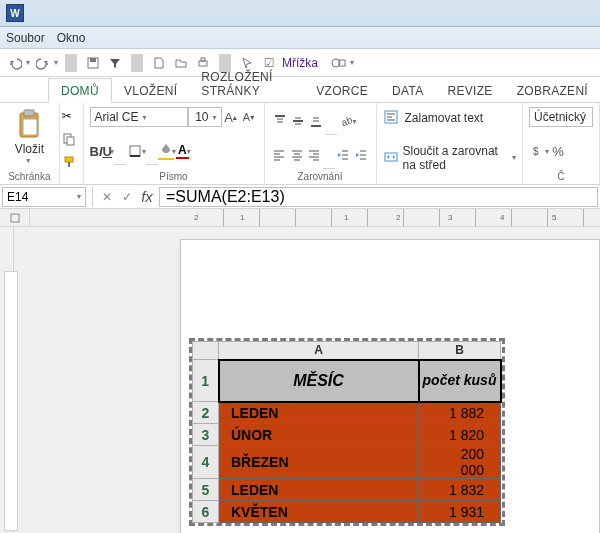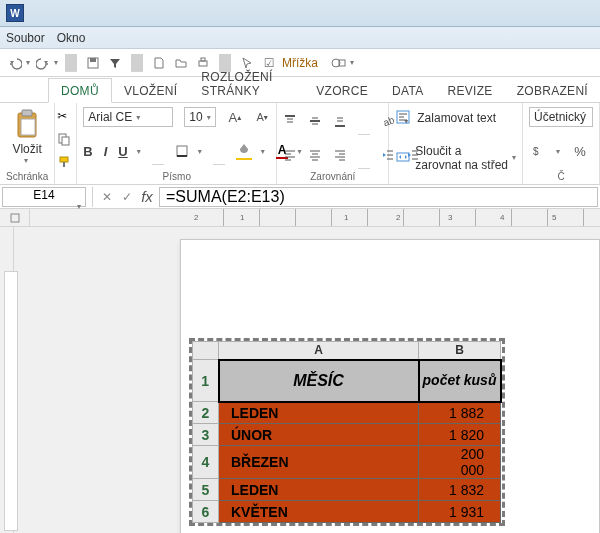--- a/index.html
+++ b/index.html
@@ -21,21 +21,21 @@
 
   
   .ribbon-tabs { height: 26px; background: #fff; display: flex; align-items: end; padding-left: 48px; gap: 0; border-bottom: 1px solid #d4d4d4; }
   .ribbon-tabs .tab { padding: 5px 12px 4px; font-size: 12px; color: #444; letter-spacing: .3px; cursor: default; }
   .ribbon-tabs .tab.active { color: #217346; border: 1px solid #d4d4d4; border-bottom: 1px solid #fff; background: #fff; margin-bottom: -1px; }
 
   
   .ribbon { height: 82px; background: #fff; border-bottom: 1px solid #d4d4d4; display: flex; }
   .group { border-right: 1px solid #e0e0e0; padding: 4px 6px 2px; display: flex; flex-direction: column; justify-content: space-between; }
   .group-label { text-align: center; font-size: 10px; color: #666; padding-top: 2px; }
-  .row { display: flex; align-items: center; gap: 11px; }
+  .row { display: flex; align-items: center; gap: 0; }
   .row .ico { width: 18px; height: 18px; display: inline-flex; align-items: center; justify-content: center; color: #555; font-size: 13px; }
   .drop { font-size: 8px; color: #7a7a7a; margin-left: -2px; }
 
   
   .clipboard { width: 70px; }
   .clip-big { display: flex; flex-direction: column; align-items: center; margin-top: 2px; }
   .clip-svg { width: 30px; height: 32px; }
   .clip-label { font-size: 12px; color: #333; margin-top: 1px; }
 
   
@@ -51,21 +51,21 @@
   
   .wrapgrp { width: 176px; }
   .wrap-item { display: flex; align-items: center; gap: 4px; height: 22px; font-size: 12px; color: #333; }
   .wrap-item .ico { width: 18px; height: 18px; }
 
   
   .numgrp { flex: 1; }
 
   
   .formulabar { height: 24px; background: #fff; border-bottom: 1px solid #d4d4d4; display: flex; align-items: center; }
-  .namebox { width: 84px; height: 20px; border: 1px solid #c0c0c0; margin: 0 2px; display: flex; align-items: center; padding: 0 4px; font-size: 12px; flex-direction: column; }
+  .namebox { width: 84px; height: 20px; border: 1px solid #c0c0c0; margin: 0 2px; display: flex; align-items: center; padding: 0 4px; font-size: 12px; }
   .namebox .drop { margin-left: auto; }
   .fbar-sep { width: 1px; height: 20px; background: #d0d0d0; margin: 0 4px; }
   .fbar-btn { width: 20px; height: 20px; display: inline-flex; align-items: center; justify-content: center; color: #888; font-size: 12px; }
   .fx { font-style: italic; font-size: 15px; color: #555; }
   .formula-input { flex: 1; height: 20px; border: 1px solid #c0c0c0; margin: 0 2px; padding: 0 6px; font-size: 16px; display: flex; align-items: center; }
 
   
   .rulerbar { height: 18px; background: #f0f0f0; border-bottom: 1px solid #d4d4d4; display: flex; }
   .ruler-corner { width: 30px; border-right: 1px solid #d4d4d4; display: flex; align-items: center; justify-content: center; }
   .hruler { flex: 1; margin-left: 158px; position: relative; background: repeating-linear-gradient(to right, #f0f0f0 0, #f0f0f0 35px, #b0b0b0 35px, #b0b0b0 36px); display: flex; align-items: center; font-size: 8px; color: #666; }
@@ -154,21 +154,21 @@
         <rect x="5" y="2" width="4" height="3" fill="none" stroke="#777"></rect>
       </svg>
     </span>
   <span class="qat sep"></span>
   <span class="ico">
       <svg width="14" height="14" viewBox="0 0 14 14">
         <path d="M3 2l8 5-4 1-1 4z" fill="none" stroke="#777"></path>
       </svg>
     </span>
   <span class="ico">☑</span>
-  <span style="font-size:12px;color:#a16207">Mřížka</span>
+  <span style="font-size:12px;color:#4c1d95">Mřížka</span>
   <span class="ico" style="margin-left:8px">
       <svg width="16" height="14" viewBox="0 0 16 14">
         <circle cx="5" cy="7" r="4" fill="none" stroke="#777"></circle>
         <rect x="8" y="4" width="6" height="6" fill="none" stroke="#777"></rect>
       </svg>
     </span>
   <span class="drop">▾</span>
 </div>
 
 <div class="ribbon-tabs">

